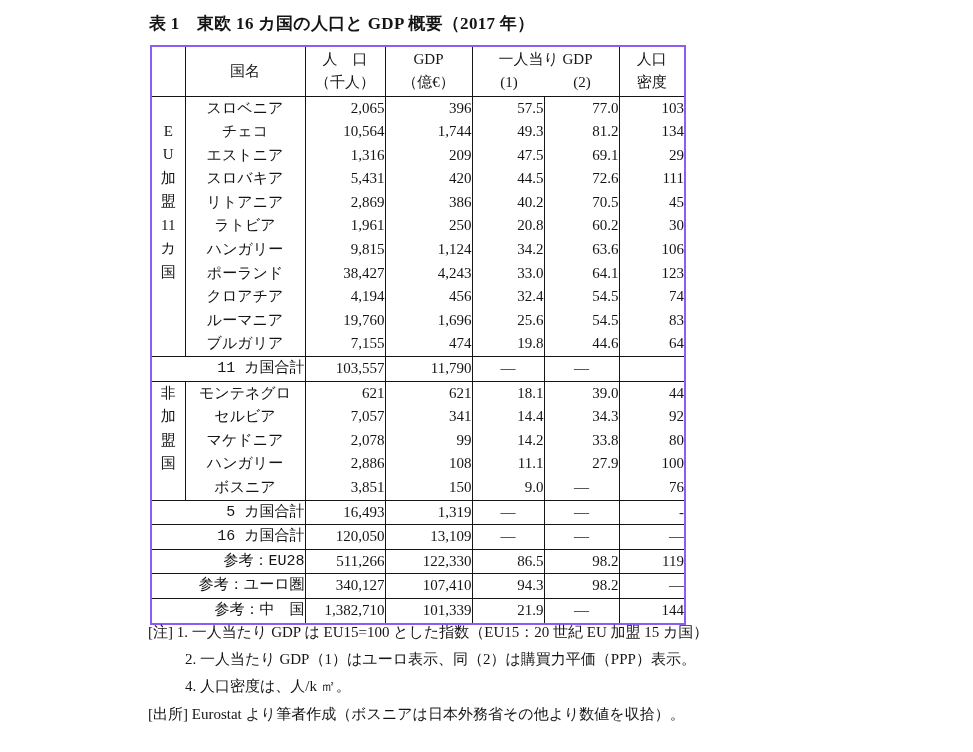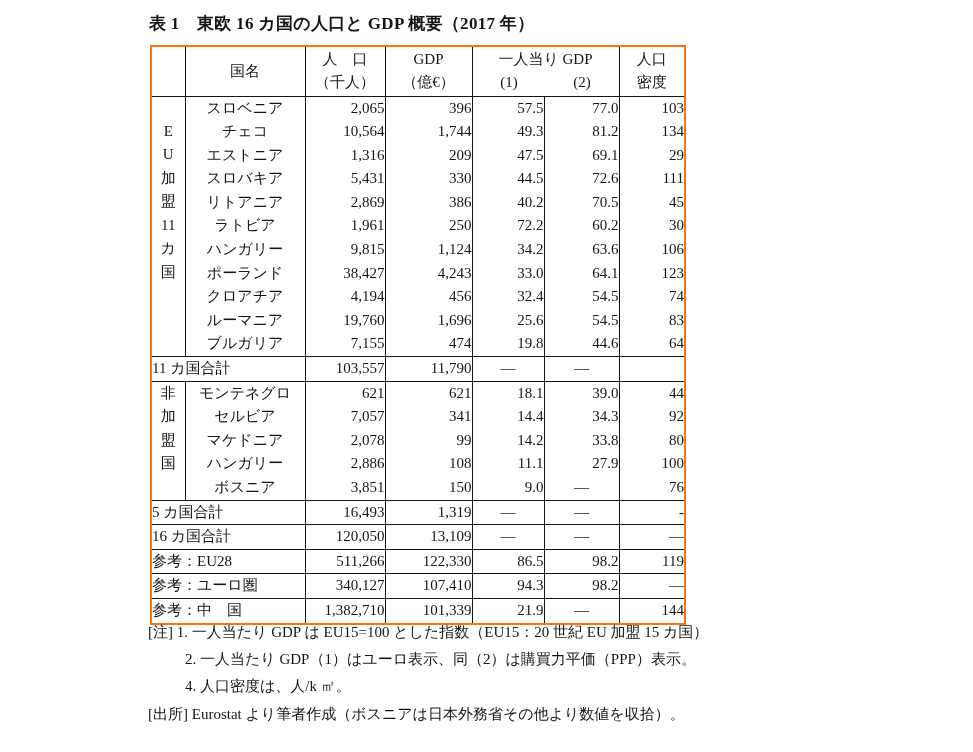--- a/index.html
+++ b/index.html
@@ -14,21 +14,21 @@
 
   .title {
     position: absolute; left: 149px; top: 12px;
     margin: 0; font-size: 17px; font-weight: bold;
     letter-spacing: 0.3px; white-space: nowrap;
   }
 
   table.tbl {
     position: absolute; left: 150px; top: 45px;
     border-collapse: collapse; table-layout: fixed;
-    border: 2px solid #f97316;
+    border: 2px solid #8b5cf6;
     font-size: 15px;
   }
   .tbl th, .tbl td {
     border-left: 1px solid #151515;
     border-right: 1px solid #151515;
     border-top: none; border-bottom: none;
     padding: 0; font-weight: normal; overflow: hidden;
   }
   .tbl thead th {
     height: 50px; text-align: center; vertical-align: middle;
@@ -39,21 +39,21 @@
   .tbl tr.sep td { border-top: 1px solid #151515; }
 
   .grp {
     text-align: center; vertical-align: top;
     white-space: pre-line; line-height: 23.6px;
   }
   .grp.eu { padding-top: 23px; }
   .name { text-align: center; padding-left: 7px; white-space: nowrap; font-family: Liberation Serif, serif; }
   .num  { text-align: right; padding-right: 9px; white-space: nowrap; }
   .ctr  { text-align: center; }
-  .lbl  { text-align: left; padding-left: 6px; white-space: nowrap; }
+  .lbl  { text-align: right; padding-left: 6px; white-space: nowrap; font-family: Liberation Mono, monospace; }
 
   .split { display: flex; }
   .split span { flex: 1 1 50%; text-align: center; }
 
   .notes {
     position: absolute; left: 148px; top: 619px; width: 740px;
     font-size: 15px; line-height: 27.2px;
   }
   .note-line { white-space: nowrap; }
   .note-line.indent { margin-left: 37px; }
@@ -129,38 +129,38 @@
         <td class="name">エストニア</td>
         <td class="num">1,316</td>
         <td class="num">209</td>
         <td class="num">47.5</td>
         <td class="num">69.1</td>
         <td class="num">29</td>
       </tr>
       <tr>
         <td class="name">スロバキア</td>
         <td class="num">5,431</td>
-        <td class="num">330</td>
+        <td class="num">420</td>
         <td class="num">44.5</td>
         <td class="num">72.6</td>
         <td class="num">111</td>
       </tr>
       <tr>
         <td class="name">リトアニア</td>
         <td class="num">2,869</td>
         <td class="num">386</td>
         <td class="num">40.2</td>
         <td class="num">70.5</td>
         <td class="num">45</td>
       </tr>
       <tr>
         <td class="name">ラトビア</td>
         <td class="num">1,961</td>
         <td class="num">250</td>
-        <td class="num">72.2</td>
+        <td class="num">20.8</td>
         <td class="num">60.2</td>
         <td class="num">30</td>
       </tr>
       <tr>
         <td class="name">ハンガリー</td>
         <td class="num">9,815</td>
         <td class="num">1,124</td>
         <td class="num">34.2</td>
         <td class="num">63.6</td>
         <td class="num">106</td>

